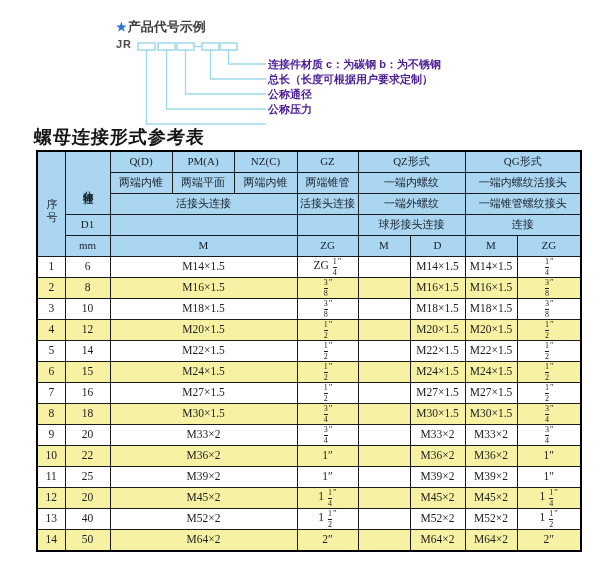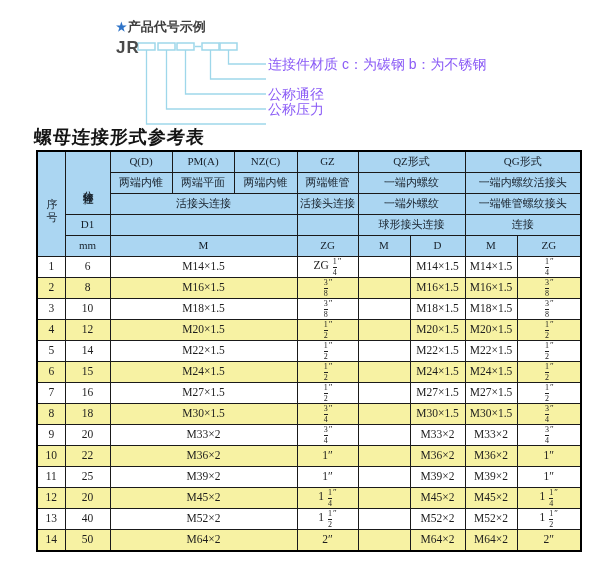--- a/index.html
+++ b/index.html
@@ -12,22 +12,22 @@
   html,body{margin:0;padding:0;}
   body{
     width:600px;height:567px;background:#ffffff;position:relative;overflow:hidden;
     font-family:"Liberation Sans",sans-serif;color:#2e2e2e;
   }
   
   .diagram{position:absolute;left:0;top:0;width:572px;height:140px;}
   .diagram svg{position:absolute;left:0;top:0;}
   .code-heading{position:absolute;left:116px;top:18px;font-size:13px;font-weight:bold;color:#3c3c3c;white-space:nowrap;}
   .code-heading .star{color:var(--star-blue);margin-right:1px;font-size:12px;}
-  .jr-label{position:absolute;left:116px;top:38px;font-size:17px;font-weight:bold;color:#4a4a4a;letter-spacing:1px;}
-  .dlabel{position:absolute;left:268px;height:15px;line-height:15px;font-size:14px;font-weight:normal;color:#8b5cf6;white-space:nowrap;}
+  .jr-label{position:absolute;left:116px;top:38px;font-size:11px;font-weight:bold;color:#4a4a4a;letter-spacing:1px;}
+  .dlabel{position:absolute;left:268px;height:15px;line-height:15px;font-size:11px;font-weight:bold;color:#4c1d95;white-space:nowrap;}
   .dlabel.l0{top:57px}.dlabel.l1{top:72px}.dlabel.l2{top:87px}.dlabel.l3{top:102px}.dlabel.l4{top:117px}
   
   .table-title{
     position:absolute;left:34px;top:125px;font-size:18px;font-weight:bold;color:#141414;
     font-family:"Liberation Serif",serif;transform:skewX(-4deg);letter-spacing:1px;white-space:nowrap;
   }
   
   table.ref{
     position:absolute;left:36px;top:150px;border-collapse:collapse;table-layout:fixed;
     font-family:"Liberation Serif","DejaVu Serif",serif;border:2px solid #000;
@@ -73,20 +73,21 @@
       <polyline points="185.5,50 185.5,94 266,94"></polyline>
       <polyline points="166.5,50 166.5,109 266,109"></polyline>
       <polyline points="146.5,50 146.5,124 266,124"></polyline>
     </g>
   </svg>
   <div class="code-heading">
     <span class="star">★</span><span>产品代号示例</span>
   </div>
   <div class="jr-label">JR</div>
   <div class="dlabel l0">连接件材质  c：为碳钢  b：为不锈钢</div>
+  <div class="dlabel l1">总长（长度可根据用户要求定制）</div>
   <div class="dlabel l2">公称通径</div>
   <div class="dlabel l3">公称压力</div>
 </div>
 
 <div class="table-title">螺母连接形式参考表</div>
 
 <table class="ref">
   <colgroup>
     <col style="width:28px">
       <col style="width:45px">

